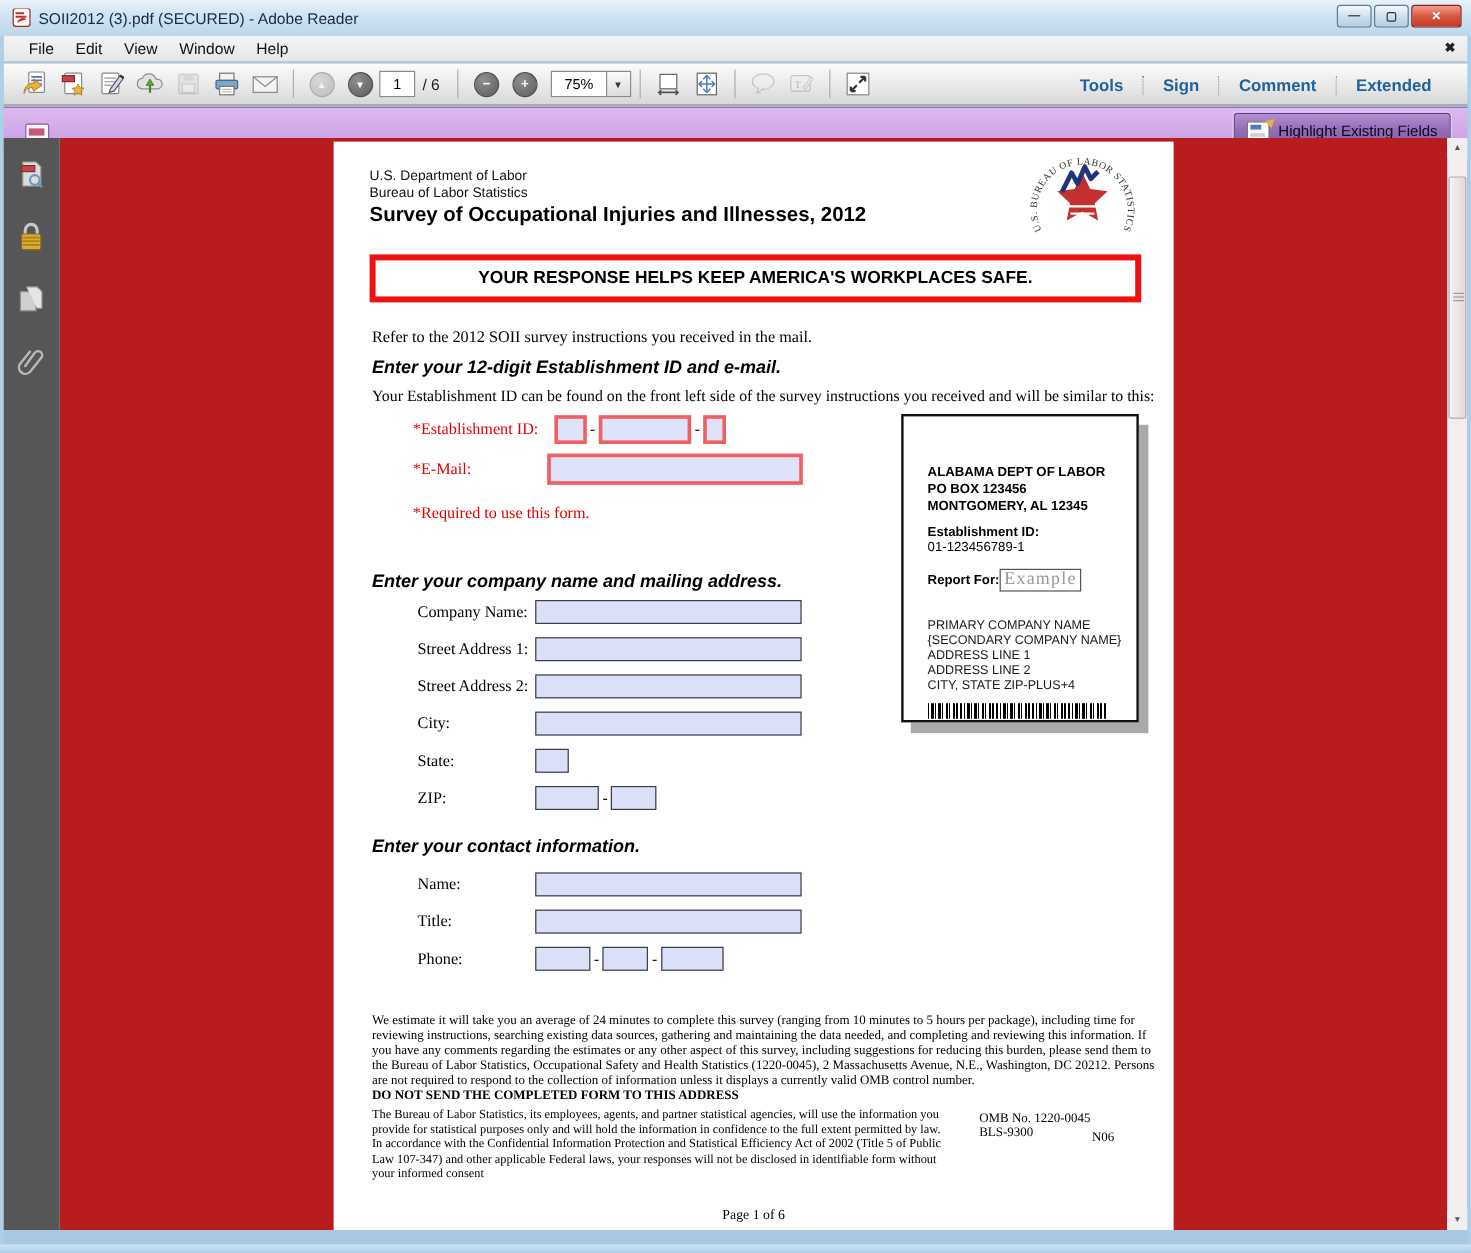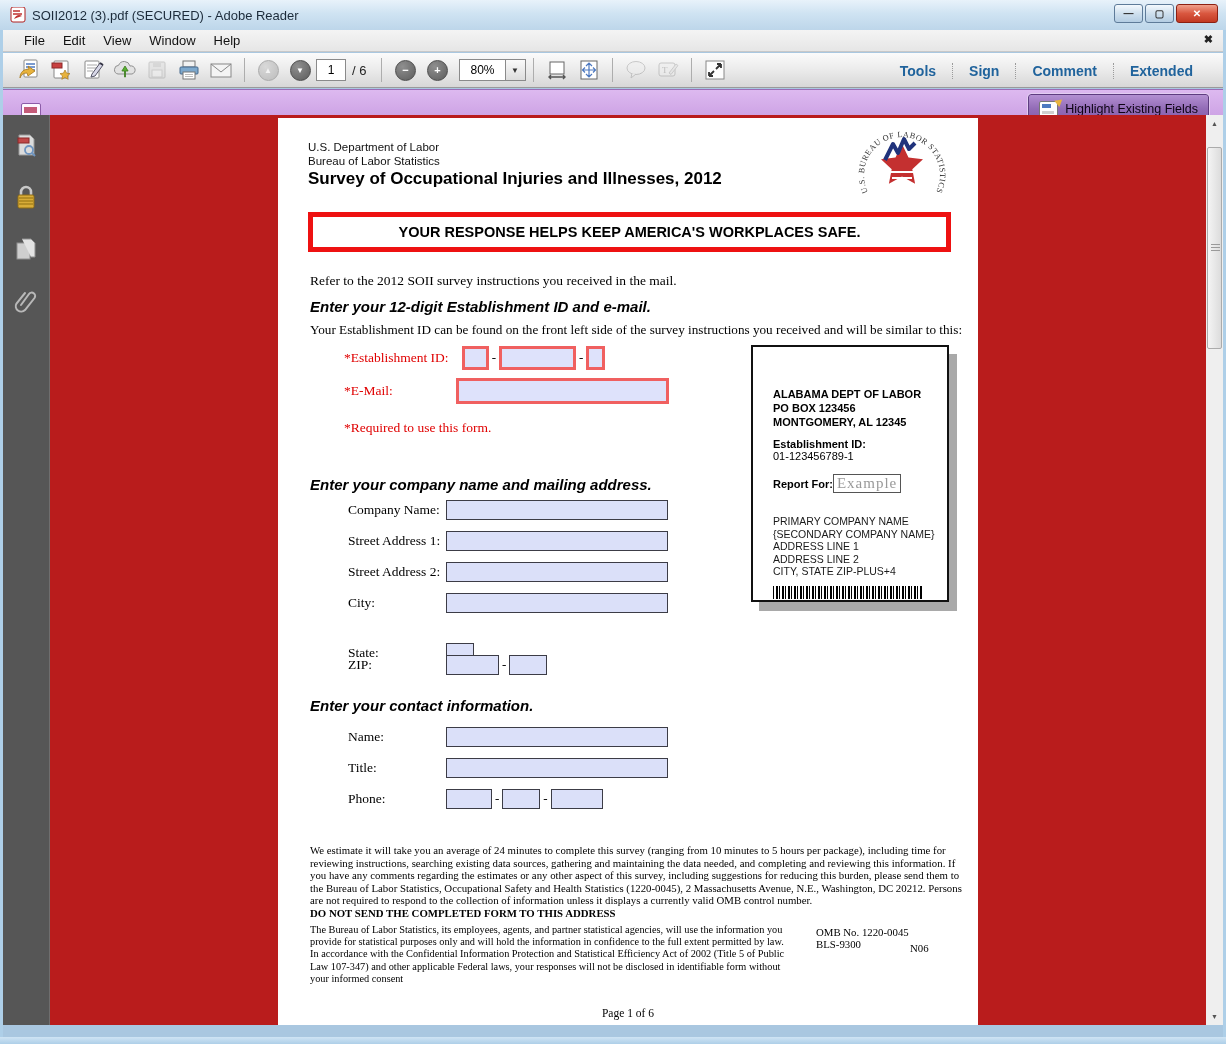--- a/index.html
+++ b/index.html
@@ -247,21 +247,21 @@
 
     <div class="tsep"></div>
 
     <div class="tbtn">
       <div class="circlebtn">−</div>
     </div>
     <div class="tbtn">
       <div class="circlebtn">+</div>
     </div>
     <div class="zoombox">
-      <span class="zoomval">80%</span>
+      <span class="zoomval">75%</span>
       <span class="zoomdrop">▼</span>
     </div>
 
     <div class="tsep"></div>
 
     <div class="tbtn">
       <svg width="22" height="22" viewBox="0 0 22 22">
           <rect x="4" y="3" width="14" height="12" fill="#fff" stroke="#666"></rect>
           <path d="M3 18h16M5 16l-2 2 2 2M17 16l2 2-2 2" fill="none" stroke="#555" stroke-width="1.4"></path>
         </svg>
@@ -429,21 +429,21 @@
           <div class="fieldblue" style="width:222px; height:20px;"></div>
         </div>
         <div class="row" style="left:70px; top:444px;">
           <span class="rowlabel" style="width:98px;">Street Address 2:</span>
           <div class="fieldblue" style="width:222px; height:20px;"></div>
         </div>
         <div class="row" style="left:70px; top:475px;">
           <span class="rowlabel" style="width:98px;">City:</span>
           <div class="fieldblue" style="width:222px; height:20px;"></div>
         </div>
-        <div class="row" style="left:70px; top:506px;margin-top:19px;">
+        <div class="row" style="left:70px; top:506px;">
           <span class="rowlabel" style="width:98px;">State:</span>
           <div class="fieldblue" style="width:28px; height:20px;"></div>
         </div>
         <div class="row" style="left:70px; top:537px;">
           <span class="rowlabel" style="width:98px;">ZIP:</span>
           <div class="fieldblue" style="width:53px; height:20px;"></div>
           <span class="dash">-</span>
           <div class="fieldblue" style="width:38px; height:20px;"></div>
         </div>
 

